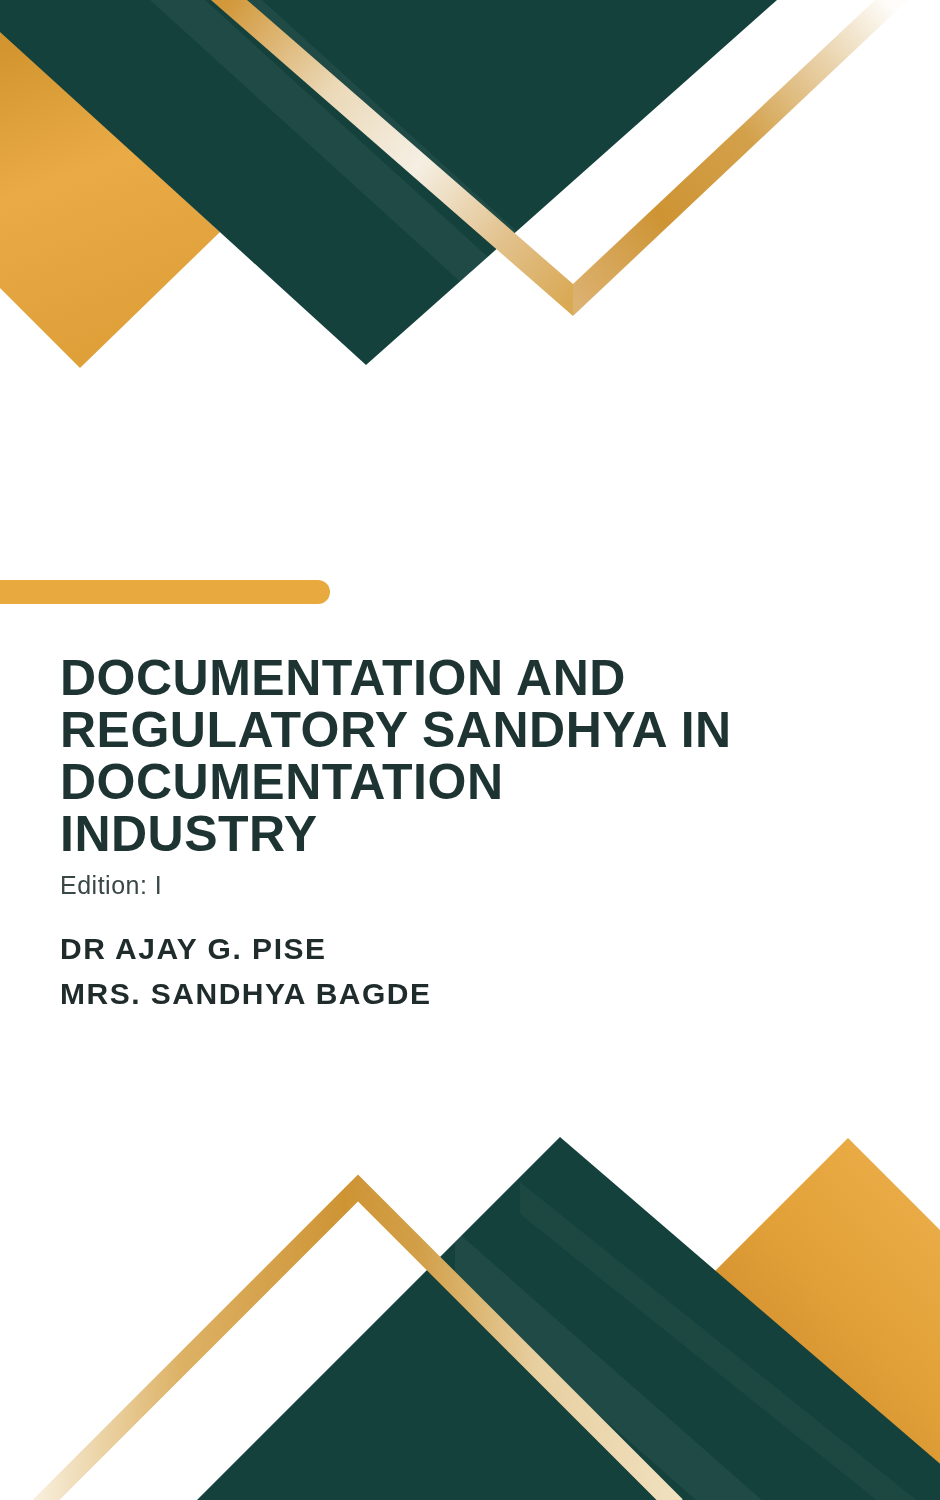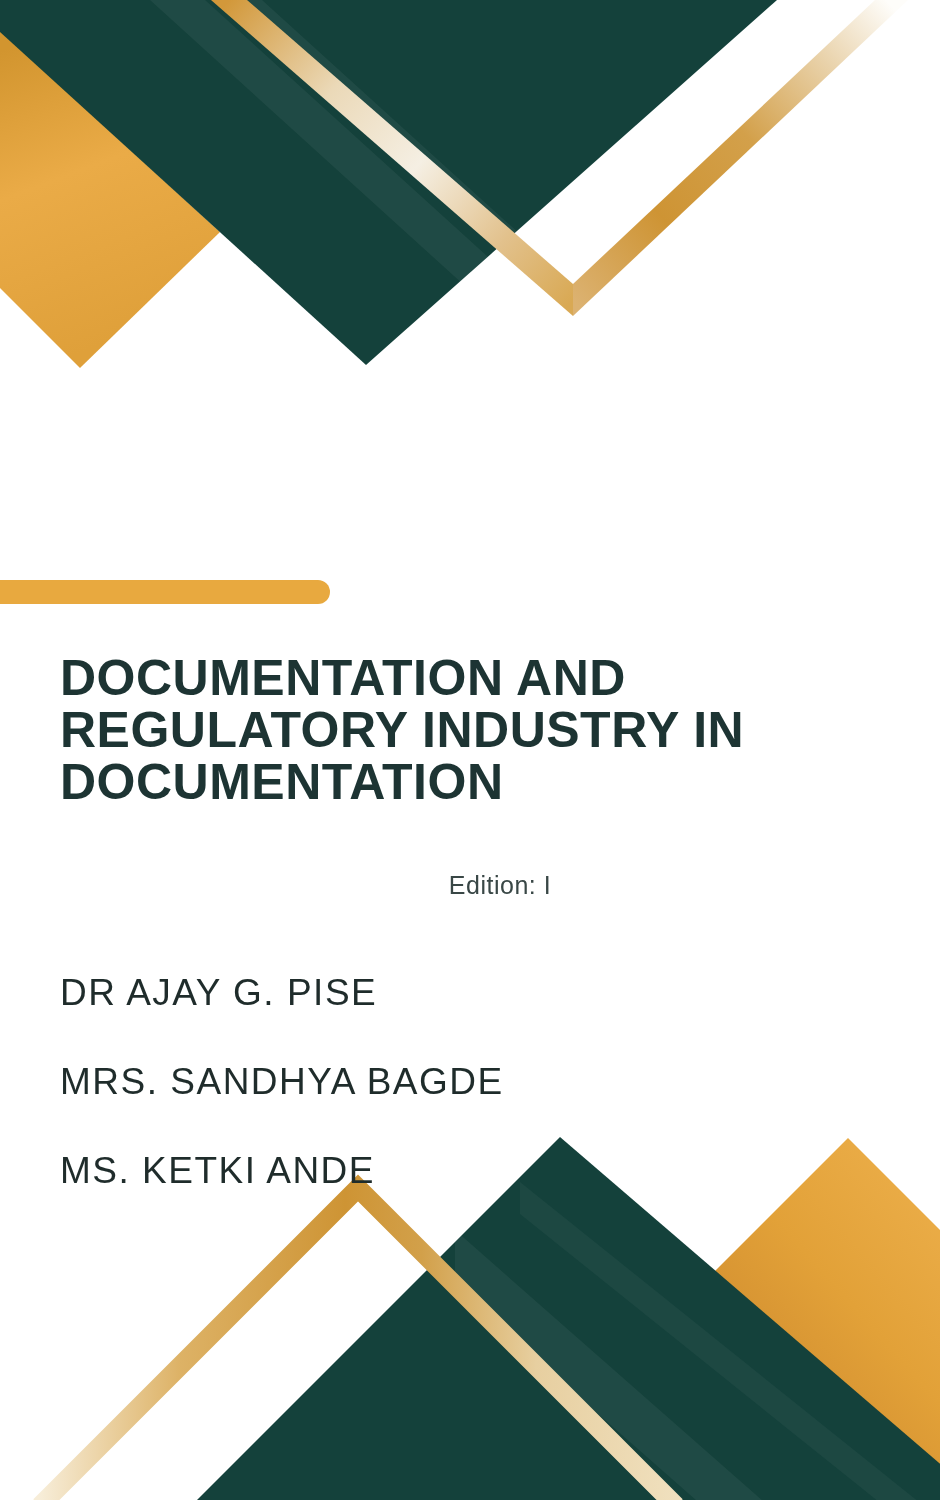--- a/index.html
+++ b/index.html
@@ -18,28 +18,28 @@
     position:absolute;left:0;top:580px;width:330px;height:24px;
     background:var(--gold);border-radius:0 13px 13px 0;
   }
   .text-block{position:absolute;left:60px;top:0;width:880px;text-align:left;}
   .title-block{top:652px;}
   .title-line{
     font-size:50px;line-height:52px;font-weight:700;
     color:var(--title-text);letter-spacing:.5px;white-space:nowrap;
   }
   .edition{
-    position:absolute;left:60px;top:870px;width:880px;text-align:center;
+    position:absolute;left:60px;top:870px;width:880px;text-align:left;
     font-size:25px;line-height:30px;font-weight:400;color:var(--edition-text);
     letter-spacing:.5px;
   }
   .authors-block{top:926px;}
   .author-line{
-    font-size:37px;line-height:45px;font-weight:400;
-    color:var(--author-text);letter-spacing:1.5px;white-space:nowrap;margin-top:44px;
+    font-size:30px;line-height:45px;font-weight:700;
+    color:var(--author-text);letter-spacing:1.5px;white-space:nowrap;
   }
 </style>
 </head>
 <body>
 
 <svg class="art" viewBox="0 0 940 1500" aria-hidden="true">
   <defs>
     <linearGradient id="gradGoldDiamond" gradientUnits="userSpaceOnUse" x1="30" y1="40" x2="140" y2="330">
       <stop offset="0" stop-color="#D2952F"></stop>
       <stop offset="0.45" stop-color="#EAAB47"></stop>
@@ -99,23 +99,23 @@
       <polygon points="520,1182 520,1214 980,1583 980,1551" fill="#FFFFFF" opacity="0.04"></polygon>
     </g>
     <path d="M40,1506 L358,1188 L676,1506" fill="none" stroke="url(#gradChevron)" stroke-width="19" stroke-linejoin="miter" stroke-linecap="butt"></path>
   </g>
 </svg>
 
 <div class="accent-bar"></div>
 
 <div class="text-block title-block">
   <div class="title-line">DOCUMENTATION AND</div>
-  <div class="title-line">REGULATORY INDUSTRY IN</div>
+  <div class="title-line">REGULATORY SANDHYA IN</div>
   <div class="title-line">DOCUMENTATION</div>
+  <div class="title-line">INDUSTRY</div>
 </div>
 
 <div class="edition">Edition: I</div>
 
 <div class="text-block authors-block">
   <div class="author-line">DR AJAY G. PISE</div>
   <div class="author-line">MRS. SANDHYA BAGDE</div>
-  <div class="author-line">MS. KETKI ANDE</div>
 </div>
 
 </body></html>

